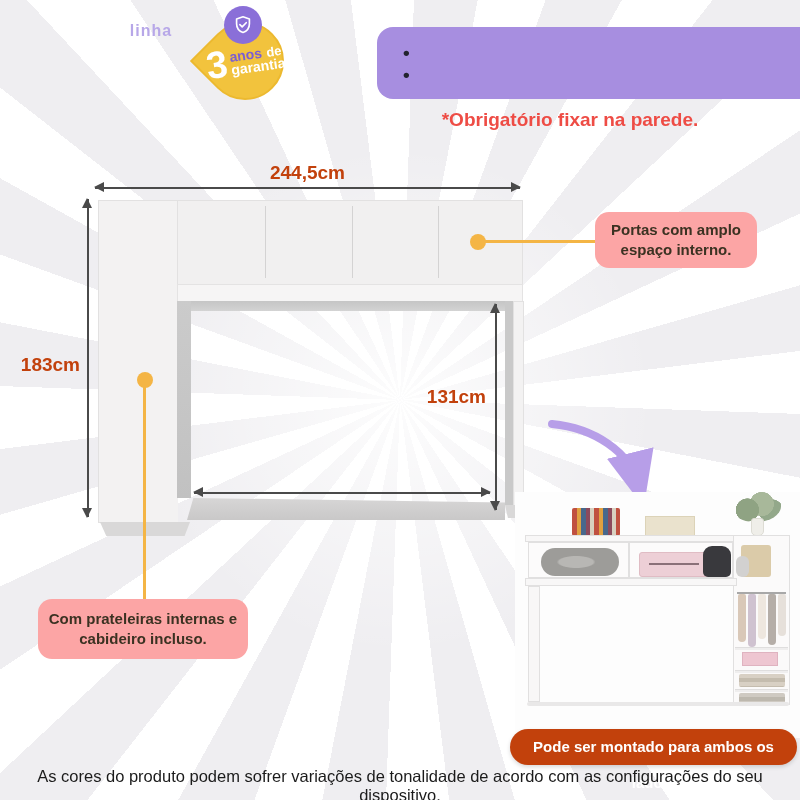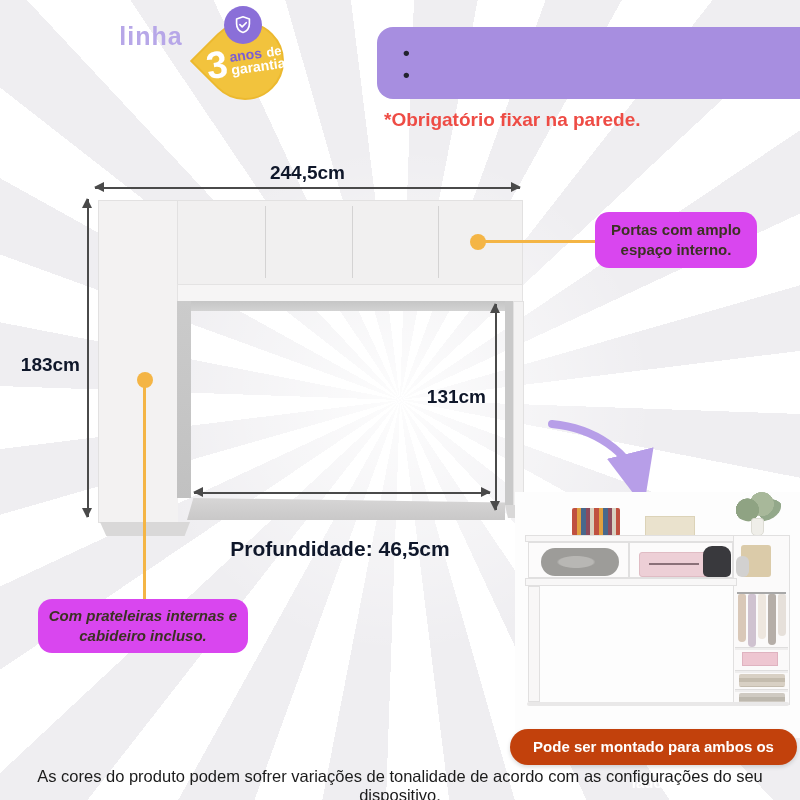--- a/index.html
+++ b/index.html
@@ -14,21 +14,21 @@
     position:absolute;inset:0;
     background:repeating-conic-gradient(from 263deg at 50% 50%, #ffffff 0deg 9deg, #efeef1 9deg 18deg);
   }
   .rays-fade{
     position:absolute;inset:0;
     background:radial-gradient(circle at 50% 50%, rgba(255,255,255,.85) 0%, rgba(255,255,255,0) 45%);
   }
 
   
   .logo-linha{left:95px;top:22px;width:112px;text-align:center;
-    font-size:25px;font-weight:700;letter-spacing:1px;color:#b7a7e8;}
+    font-size:16px;font-weight:700;letter-spacing:1px;color:#b7a7e8;}
   .logo-infantil{left:26px;top:38px;width:192px;text-align:center;
     font-size:40px;font-weight:800;color:#9a7ce0;}
 
   .badge-drop{left:206px;top:22px;width:74px;height:74px;background:#f2c33d;
     border:2px solid #ecb92f;border-radius:0 50% 50% 50%;transform:rotate(-45deg);}
   .badge-content{position:absolute;inset:0;transform:rotate(45deg);
     display:flex;align-items:center;justify-content:center;gap:3px;}
   .badge-tilt{display:flex;align-items:center;gap:3px;transform:rotate(-8deg);}
   .badge-number{font-size:38px;font-weight:800;color:#ffffff;line-height:1;}
   .badge-lines{display:flex;flex-direction:column;line-height:13px;}
@@ -42,21 +42,21 @@
     border-radius:15px;color:#f3ecd2;font-weight:700;font-size:15px;line-height:31px;
     text-align:center;}
 
   .features-box{left:377px;top:27px;width:423px;height:72px;background:#a78ee0;
     border-radius:16px 0 0 16px;display:flex;flex-direction:column;justify-content:center;
     gap:3px;padding-left:26px;box-sizing:border-box;}
   .feature-row{display:flex;align-items:center;gap:9px;color:#23232f;
     font-size:17px;font-weight:600;}
   .feature-bullet{font-size:19px;line-height:1;}
 
-  .wall-warning{left:384px;top:109px;width:400px;
+  .wall-warning{left:370px;top:109px;width:400px;text-align:center;
     font-size:19px;font-weight:800;color:#ee4c45;}
 
   
   .wd{background:#f3f2f2;border:1px solid #e2e1e1;box-sizing:border-box;}
   .wd-left-col{left:98px;top:200px;width:80px;height:323px;border-right:none;}
   .wd-bridge{left:177px;top:200px;width:346px;height:85px;background:#f1f0f0;}
   .wd-seam{width:1px;background:#d4d3d3;top:206px;height:72px;}
   .wd-band{left:177px;top:284px;width:346px;height:18px;background:#f6f5f5;
     border:1px solid #e4e3e3;box-sizing:border-box;}
   .wd-soffit{left:191px;top:301px;width:314px;height:10px;
@@ -77,37 +77,37 @@
   .h-arrow{height:0;border-top:2.5px solid #4a4a4a;}
   .h-arrow::before{content:"";position:absolute;left:-1px;top:-7px;width:0;height:0;
     border:5.5px solid transparent;border-left:0;border-right:10px solid #4a4a4a;}
   .h-arrow::after{content:"";position:absolute;right:-1px;top:-7px;width:0;height:0;
     border:5.5px solid transparent;border-right:0;border-left:10px solid #4a4a4a;}
   .v-arrow{width:0;border-left:2.5px solid #4a4a4a;}
   .v-arrow::before{content:"";position:absolute;top:-1px;left:-7px;width:0;height:0;
     border:5.5px solid transparent;border-top:0;border-bottom:10px solid #4a4a4a;}
   .v-arrow::after{content:"";position:absolute;bottom:-1px;left:-7px;width:0;height:0;
     border:5.5px solid transparent;border-bottom:0;border-top:10px solid #4a4a4a;}
-  .dim-label{color:#0f172a;font-weight:800;font-size:19px;}
+  .dim-label{color:#c2410c;font-weight:800;font-size:19px;}
   .arrow-total-width{left:95px;top:187px;width:425px;}
   .label-total-width{left:95px;top:162px;width:425px;text-align:center;}
   .arrow-total-height{left:87px;top:199px;height:318px;}
   .label-total-height{left:18px;top:354px;width:62px;text-align:right;}
   .arrow-inner-height{left:495px;top:304px;height:206px;}
   .label-inner-height{left:424px;top:386px;width:62px;text-align:right;}
   .arrow-inner-width{left:194px;top:492px;width:296px;}
   .label-inner-width{left:194px;top:467px;width:296px;text-align:center;}
   .label-depth{left:140px;top:537px;width:400px;text-align:center;font-size:21px;}
 
   
-  .callout{background:#d946ef;border-radius:14px;color:#3b3222;font-size:15px;
+  .callout{background:#fca5a5;border-radius:14px;color:#3b3222;font-size:15px;
     font-weight:600;line-height:20px;text-align:center;display:flex;
     align-items:center;justify-content:center;box-sizing:border-box;padding:8px 10px;}
   .callout-doors{left:595px;top:212px;width:162px;height:56px;}
-  .callout-shelves{left:38px;top:599px;width:210px;height:54px;font-style:italic;}
+  .callout-shelves{left:38px;top:599px;width:210px;height:60px;}
   .conn-dot{width:16px;height:16px;border-radius:50%;background:#f4b545;}
   .dot-doors{left:470px;top:234px;}
   .line-doors{left:484px;top:240px;width:113px;height:3px;background:#f4b545;}
   .dot-shelves{left:137px;top:372px;}
   .line-shelves{left:143px;top:386px;width:3px;height:215px;background:#f4b545;}
 
   .curve-arrow{left:540px;top:408px;}
 
   
   .photo{left:515px;top:492px;width:285px;height:246px;background:#fdfdfd;}
@@ -214,21 +214,20 @@
   <div class="abs wd-right-foot"></div>
   <div class="abs wd-base"></div>
 
   <div class="abs h-arrow arrow-total-width"></div>
   <div class="abs dim-label label-total-width">244,5cm</div>
   <div class="abs v-arrow arrow-total-height"></div>
   <div class="abs dim-label label-total-height">183cm</div>
   <div class="abs v-arrow arrow-inner-height"></div>
   <div class="abs dim-label label-inner-height">131cm</div>
   <div class="abs h-arrow arrow-inner-width"></div>
-  <div class="abs dim-label label-depth">Profundidade: 46,5cm</div>
 
   <div class="abs conn-dot dot-doors"></div>
   <div class="abs line-doors"></div>
   <div class="abs callout callout-doors">Portas com amplo espaço interno.</div>
 
   <div class="abs conn-dot dot-shelves"></div>
   <div class="abs line-shelves"></div>
   <div class="abs callout callout-shelves">Com prateleiras internas e cabideiro incluso.</div>
 
   <svg class="abs curve-arrow" width="120" height="105" viewBox="0 0 120 105">

